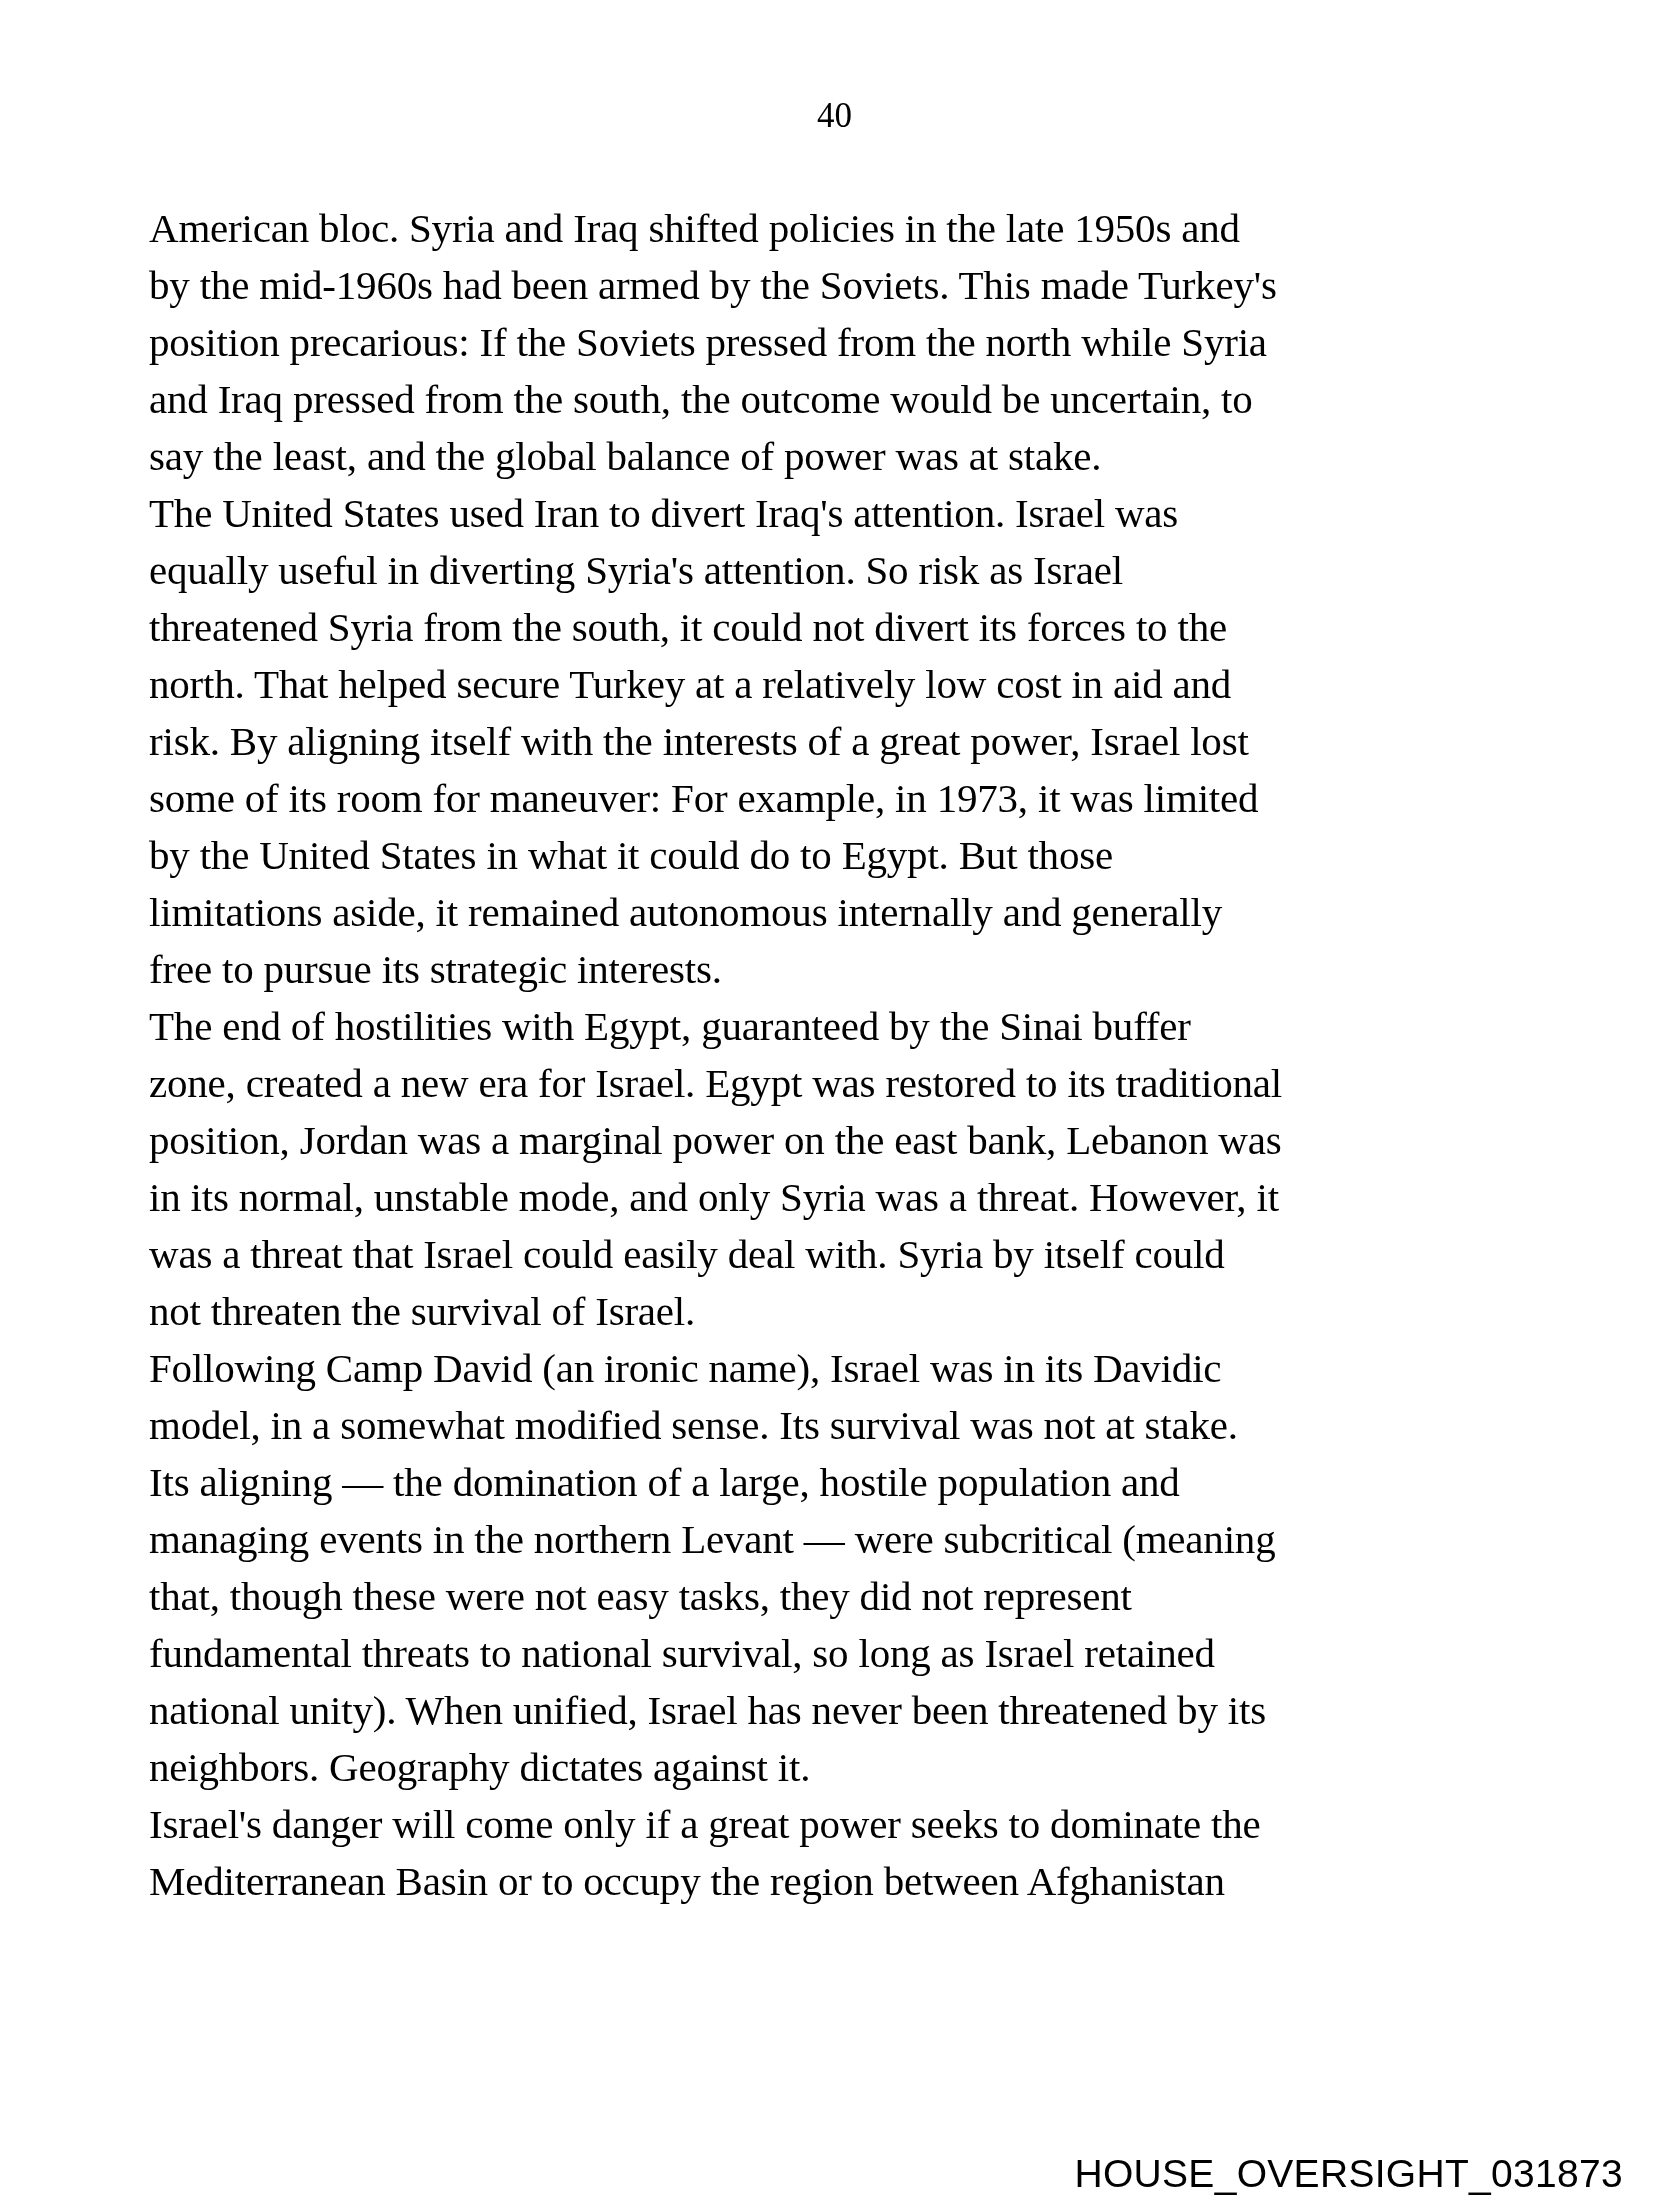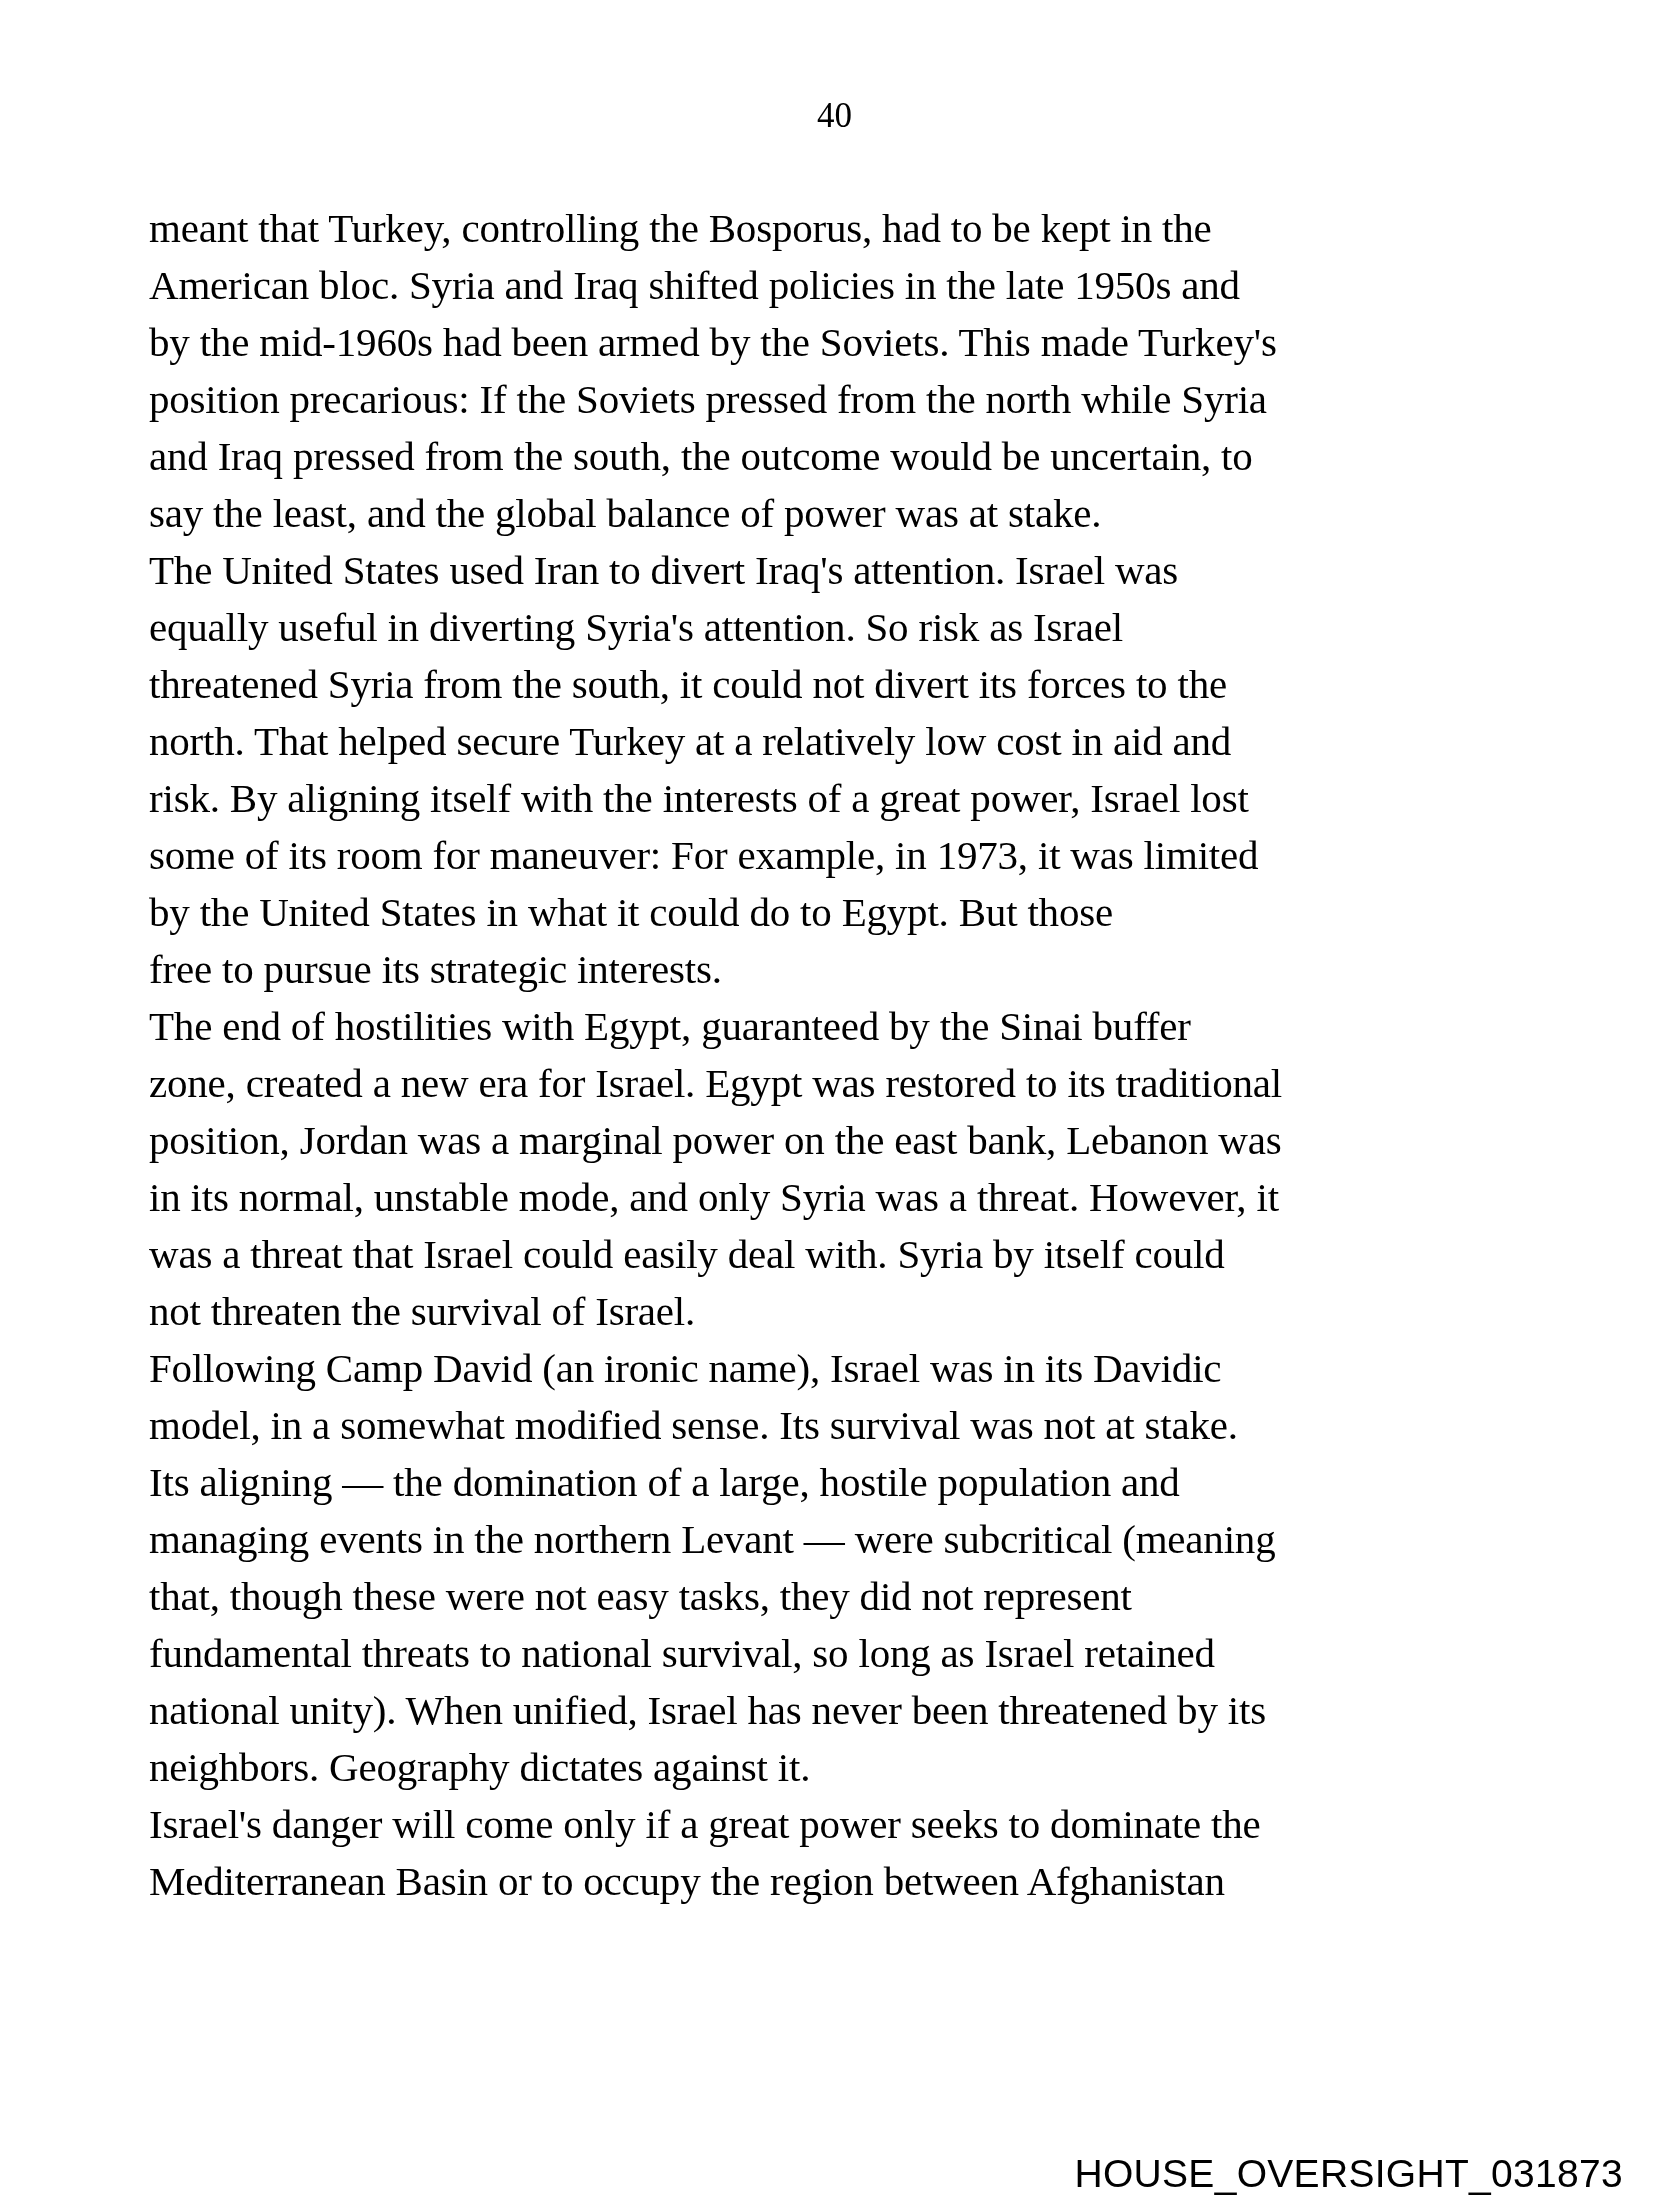--- a/index.html
+++ b/index.html
@@ -51,33 +51,33 @@
   }
 </style>
 </head>
 <body>
 
 <div class="page">
 
   <div class="page-number">40</div>
 
   <div class="body-text">
-      <div class="line">meant that Turkey, controlling the Bosporus, had to be kept in the</div>
       <div class="line">American bloc. Syria and Iraq shifted policies in the late 1950s and</div>
       <div class="line">by the mid-1960s had been armed by the Soviets. This made Turkey's</div>
       <div class="line">position precarious: If the Soviets pressed from the north while Syria</div>
       <div class="line">and Iraq pressed from the south, the outcome would be uncertain, to</div>
       <div class="line">say the least, and the global balance of power was at stake.</div>
       <div class="line">The United States used Iran to divert Iraq's attention. Israel was</div>
       <div class="line">equally useful in diverting Syria's attention. So risk as Israel</div>
       <div class="line">threatened Syria from the south, it could not divert its forces to the</div>
       <div class="line">north. That helped secure Turkey at a relatively low cost in aid and</div>
       <div class="line">risk. By aligning itself with the interests of a great power, Israel lost</div>
       <div class="line">some of its room for maneuver: For example, in 1973, it was limited</div>
       <div class="line">by the United States in what it could do to Egypt. But those</div>
+      <div class="line">limitations aside, it remained autonomous internally and generally</div>
       <div class="line">free to pursue its strategic interests.</div>
       <div class="line">The end of hostilities with Egypt, guaranteed by the Sinai buffer</div>
       <div class="line">zone, created a new era for Israel. Egypt was restored to its traditional</div>
       <div class="line">position, Jordan was a marginal power on the east bank, Lebanon was</div>
       <div class="line">in its normal, unstable mode, and only Syria was a threat. However, it</div>
       <div class="line">was a threat that Israel could easily deal with. Syria by itself could</div>
       <div class="line">not threaten the survival of Israel.</div>
       <div class="line">Following Camp David (an ironic name), Israel was in its Davidic</div>
       <div class="line">model, in a somewhat modified sense. Its survival was not at stake.</div>
       <div class="line">Its aligning — the domination of a large, hostile population and</div>

